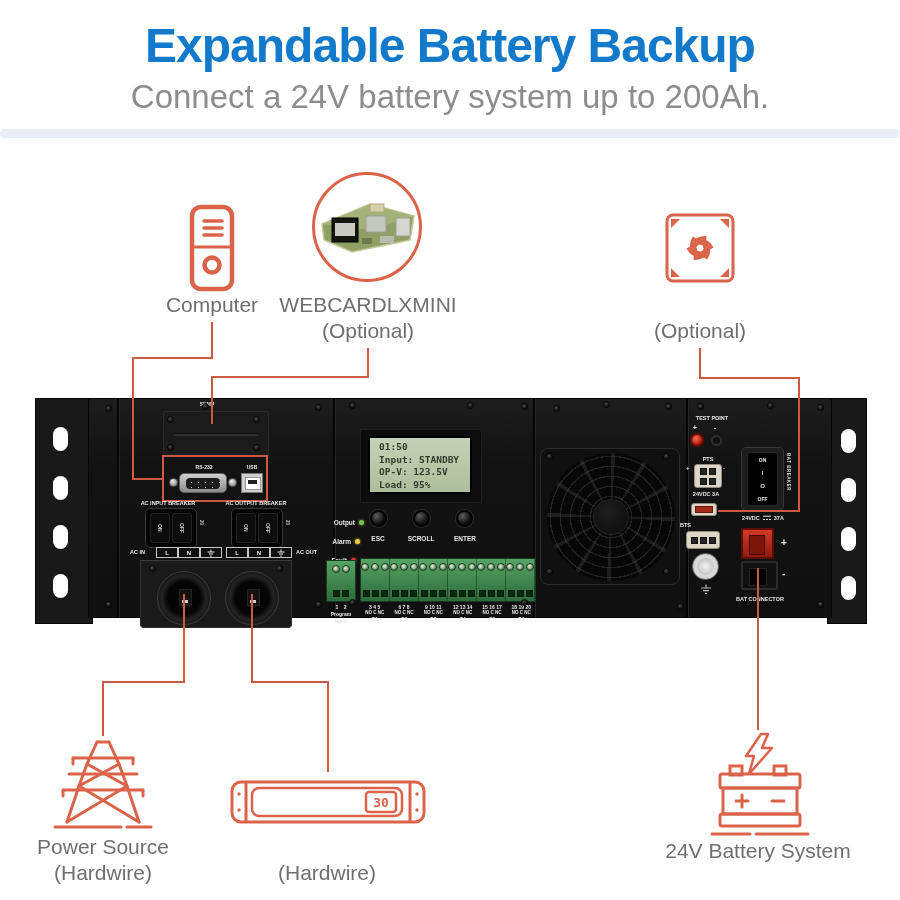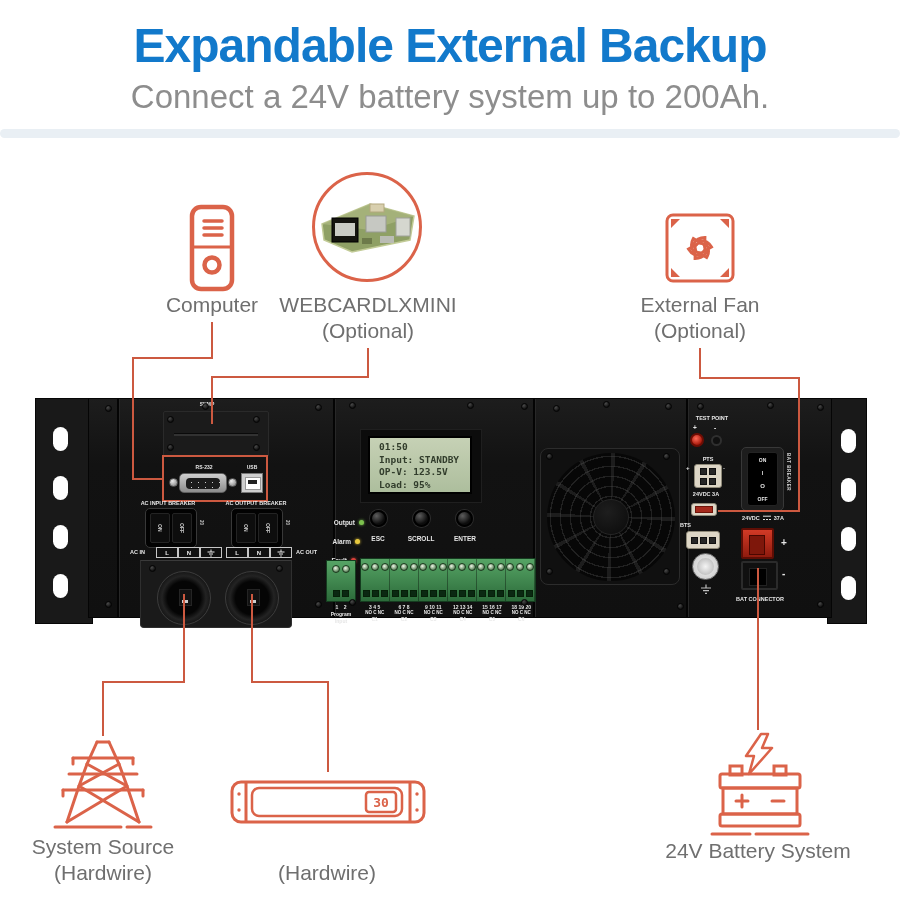--- a/index.html
+++ b/index.html
@@ -49,21 +49,21 @@
   .whtconn{position:absolute;background:#ddd6c6;border:1px solid #8f8a79;border-radius:3px;box-sizing:border-box;
            display:flex;align-items:center;justify-content:center;gap:2px;flex-wrap:wrap;padding:2px;}
   .pin{width:7px;height:7px;background:#262626;border:1px solid #111;box-sizing:border-box;}
   svg{display:block;}
 </style>
 </head>
 <body>
 
 <div id="stage">
 
-  <div class="abs ctr" style="left:0;top:18px;width:900px;font-size:48px;font-weight:bold;color:#1279cb;letter-spacing:-1px;">Expandable External Backup</div>
+  <div class="abs ctr" style="left:0;top:18px;width:900px;font-size:48px;font-weight:bold;color:#1279cb;letter-spacing:-1px;">Expandable Battery Backup</div>
   <div class="abs ctr" style="left:0;top:78px;width:900px;font-size:33px;color:#8d8d8d;">Connect a 24V battery system up to 200Ah.</div>
   <div class="abs" style="left:0;top:129px;width:900px;height:9px;background:#e9eff4;border-radius:9px;"></div>
 
   <div class="abs" style="left:189px;top:204px;">
     <svg width="46" height="88" viewBox="0 0 46 88" fill="none" stroke="#db6349">
       <rect x="3" y="3" width="40" height="82" rx="9" stroke-width="4.5"></rect>
       <path d="M15,17 H33 M15,24 H33 M15,31 H33" stroke-width="3.5" stroke-linecap="round"></path>
       <path d="M4,43 H42" stroke-width="3"></path>
       <circle cx="23" cy="61" r="7.5" stroke-width="4.5"></circle>
     </svg>
@@ -95,21 +95,20 @@
       <g stroke-width="3" stroke-linecap="round">
         <path d="M36,28.5 a13,13 0 0 1 11.5,6.5 l-8,4.5"></path>
         <path d="M36,28.5 a13,13 0 0 1 11.5,6.5 l-8,4.5" transform="rotate(60 36 36)"></path>
         <path d="M36,28.5 a13,13 0 0 1 11.5,6.5 l-8,4.5" transform="rotate(120 36 36)"></path>
         <path d="M36,28.5 a13,13 0 0 1 11.5,6.5 l-8,4.5" transform="rotate(180 36 36)"></path>
         <path d="M36,28.5 a13,13 0 0 1 11.5,6.5 l-8,4.5" transform="rotate(240 36 36)"></path>
         <path d="M36,28.5 a13,13 0 0 1 11.5,6.5 l-8,4.5" transform="rotate(300 36 36)"></path>
       </g>
     </svg>
   </div>
-  <div class="abs lbl" style="left:620px;top:292px;width:160px;">External Fan</div>
   <div class="abs lbl" style="left:620px;top:318px;width:160px;">(Optional)</div>
 
   <div class="abs ear" style="left:35px;top:398px;width:58px;height:226px;">
     <div class="hole" style="left:17px;top:28px;"></div>
     <div class="hole" style="left:17px;top:77px;"></div>
     <div class="hole" style="left:17px;top:126px;"></div>
     <div class="hole" style="left:17px;top:175px;"></div>
   </div>
   <div class="abs ear" style="left:827px;top:398px;width:40px;height:226px;">
     <div class="hole" style="left:13px;top:30px;"></div>
@@ -424,21 +423,21 @@
     <svg width="104" height="92" viewBox="0 0 104 92" fill="none" stroke="#db6349" stroke-width="3" stroke-linecap="round">
       <path d="M46,4 H58"></path>
       <path d="M46,4 L36,26 L28,48 L16,84"></path>
       <path d="M58,4 L68,26 L76,48 L88,84"></path>
       <path d="M22,20 H82 M18,36 H86 M12,52 H92"></path>
       <path d="M22,20 L22,26 M82,20 L82,26 M12,52 L12,58 M92,52 L92,58"></path>
       <path d="M36,26 L76,48 M68,26 L28,48 M28,48 L88,84 M76,48 L16,84"></path>
       <path d="M4,89 H70 M76,89 H100"></path>
     </svg>
   </div>
-  <div class="abs lbl" style="left:13px;top:834px;width:180px;">System Source</div>
+  <div class="abs lbl" style="left:13px;top:834px;width:180px;">Power Source</div>
   <div class="abs lbl" style="left:13px;top:860px;width:180px;">(Hardwire)</div>
 
   <div class="abs" style="left:230px;top:780px;">
     <svg width="196" height="44" viewBox="0 0 196 44" fill="none" stroke="#db6349" stroke-width="3">
       <rect x="2" y="2" width="192" height="40" rx="9"></rect>
       <path d="M16,3 V41 M180,3 V41"></path>
       <circle cx="9" cy="14" r="1.7" fill="#db6349" stroke="none"></circle>
       <circle cx="9" cy="30" r="1.7" fill="#db6349" stroke="none"></circle>
       <circle cx="187" cy="14" r="1.7" fill="#db6349" stroke="none"></circle>
       <circle cx="187" cy="30" r="1.7" fill="#db6349" stroke="none"></circle>

